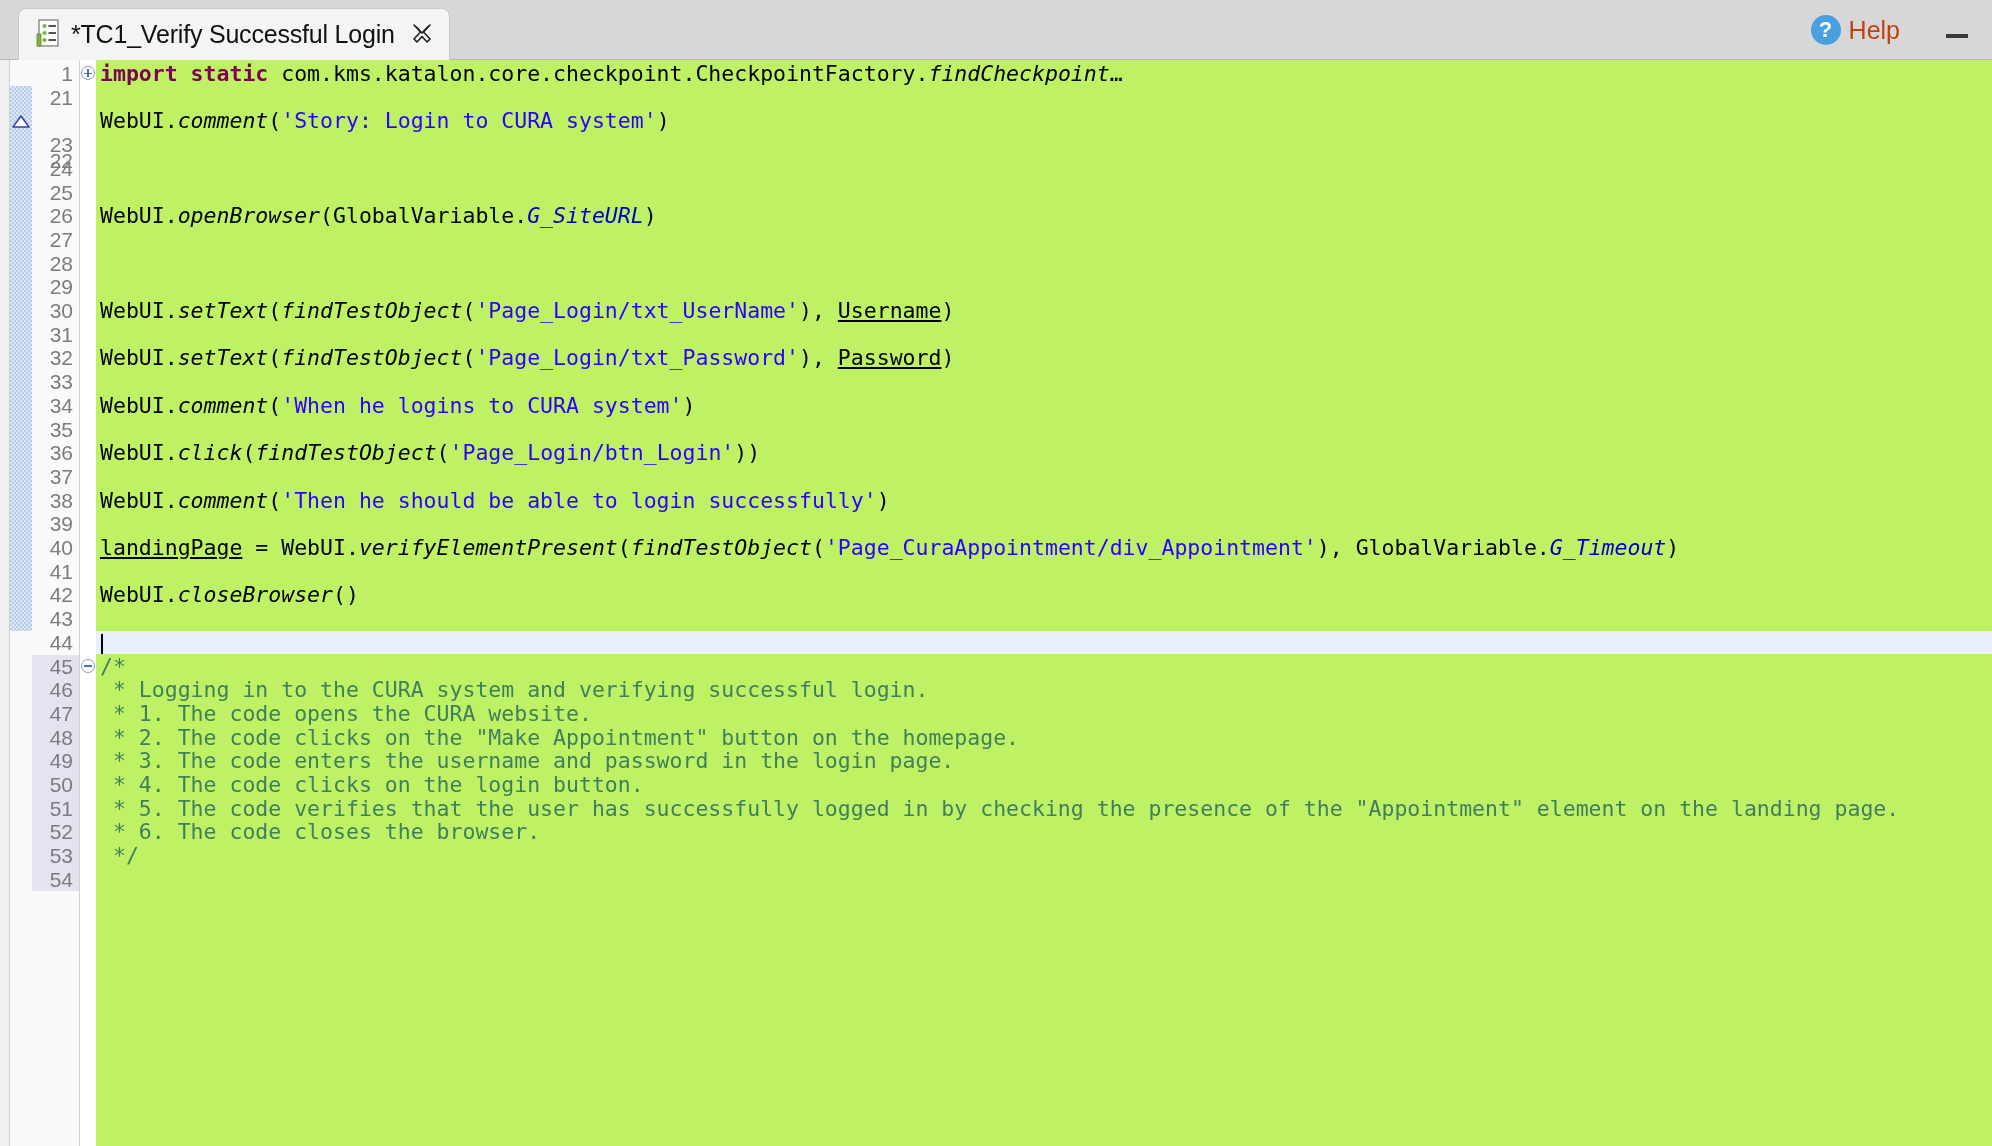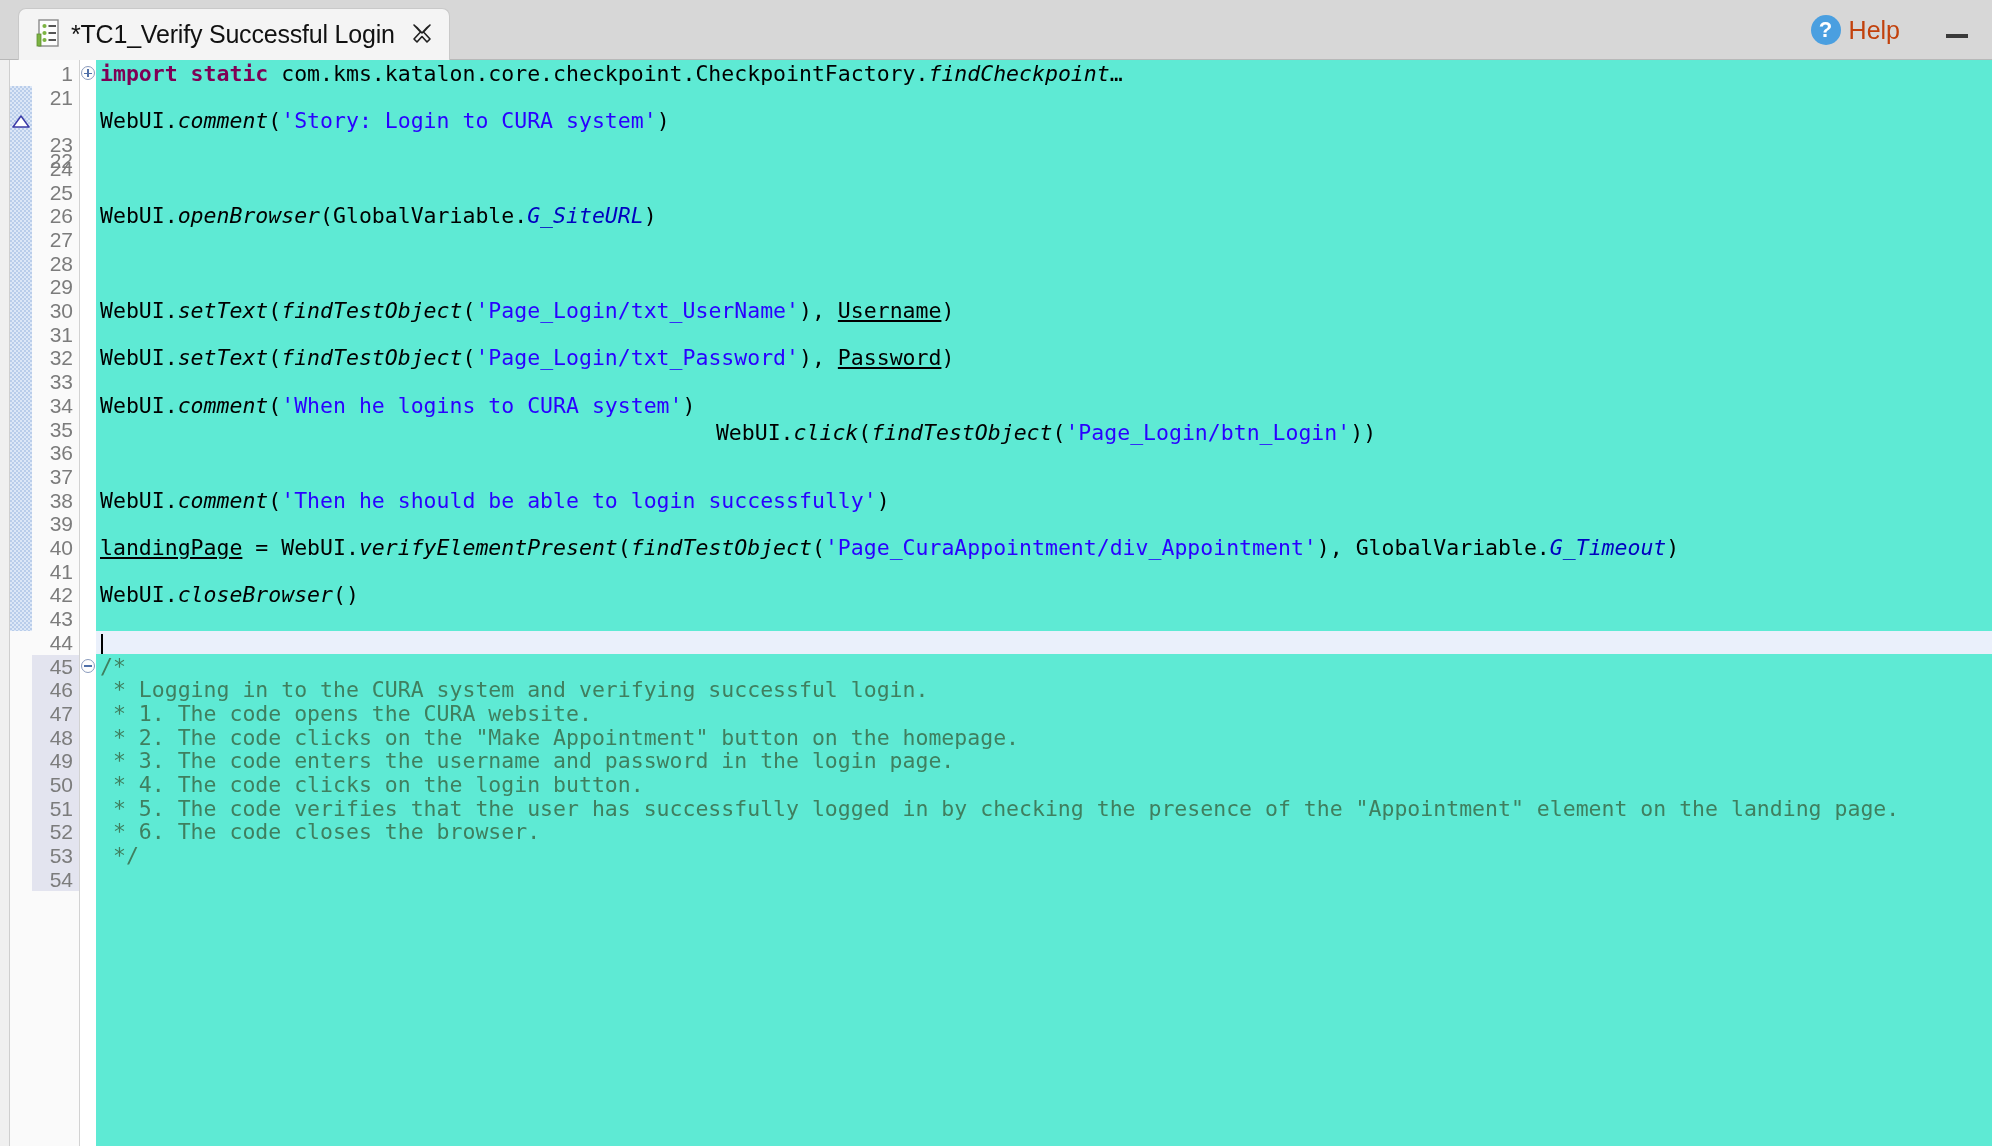--- a/index.html
+++ b/index.html
@@ -208,21 +208,21 @@
     content:"";
     position:absolute;
     left:3.2px; top:0;
     width:1.5px; height:8px;
     background:#4f6fa8;
   }
 
   .code-area {
     flex: 1 1 auto;
     position: relative;
-    background: #5eead4;
+    background: #bef264;
     overflow: hidden;
     font-family: "DejaVu Sans Mono", monospace;
   }
   .code-line {
     position: absolute;
     left: 0; right: 0;
     height: 23.7px;
     white-space: pre;
     font-size: 21.5px;
     line-height: 23.7px;
@@ -364,21 +364,21 @@
         <div class="code-line" style="top: 120.5px;"></div>
         <div class="code-line" style="top: 144.2px;"><span>WebUI.</span><span class="tok-it">openBrowser</span><span>(GlobalVariable.</span><span class="tok-field">G_SiteURL</span><span>)</span></div>
         <div class="code-line" style="top: 167.9px;"></div>
         <div class="code-line" style="top: 215.3px;"></div>
         <div class="code-line" style="top: 239px;"><span>WebUI.</span><span class="tok-it">setText</span><span>(</span><span class="tok-it">findTestObject</span><span>(</span><span class="tok-str">'Page_Login/txt_UserName'</span><span>), </span><span class="tok-var">Username</span><span>)</span></div>
         <div class="code-line" style="top: 262.7px;"></div>
         <div class="code-line" style="top: 286.4px;"><span>WebUI.</span><span class="tok-it">setText</span><span>(</span><span class="tok-it">findTestObject</span><span>(</span><span class="tok-str">'Page_Login/txt_Password'</span><span>), </span><span class="tok-var">Password</span><span>)</span></div>
         <div class="code-line" style="top: 310.1px;"></div>
         <div class="code-line" style="top: 333.8px;"><span>WebUI.</span><span class="tok-it">comment</span><span>(</span><span class="tok-str">'When he logins to CURA system'</span><span>)</span></div>
         <div class="code-line" style="top: 357.5px;"></div>
-        <div class="code-line" style="top: 361px; text-align: center;"><span>WebUI.</span><span class="tok-it">click</span><span>(</span><span class="tok-it">findTestObject</span><span>(</span><span class="tok-str">'Page_Login/btn_Login'</span><span>))</span></div>
+        <div class="code-line" style="top: 381px;"><span>WebUI.</span><span class="tok-it">click</span><span>(</span><span class="tok-it">findTestObject</span><span>(</span><span class="tok-str">'Page_Login/btn_Login'</span><span>))</span></div>
         <div class="code-line" style="top: 404.9px;"></div>
         <div class="code-line" style="top: 428.6px;"><span>WebUI.</span><span class="tok-it">comment</span><span>(</span><span class="tok-str">'Then he should be able to login successfully'</span><span>)</span></div>
         <div class="code-line" style="top: 452.3px;"></div>
         <div class="code-line" style="top: 476px;"><span class="tok-var">landingPage</span><span> = WebUI.</span><span class="tok-it">verifyElementPresent</span><span>(</span><span class="tok-it">findTestObject</span><span>(</span><span class="tok-str">'Page_CuraAppointment/div_Appointment'</span><span>), GlobalVariable.</span><span class="tok-field">G_Timeout</span><span>)</span></div>
         <div class="code-line" style="top: 499.7px;"></div>
         <div class="code-line" style="top: 523.4px;"><span>WebUI.</span><span class="tok-it">closeBrowser</span><span>()</span></div>
         <div class="code-line" style="top: 547.1px;"></div>
         <div class="code-line hl" style="top: 570.8px; background: transparent; z-index: 1;"><span class="caret"></span></div>
         <div class="code-line" style="top: 594.5px;"><span class="tok-cmt">/*</span></div>
         <div class="code-line" style="top: 618.2px;"><span class="tok-cmt"> * Logging in to the CURA system and verifying successful login.</span></div>

